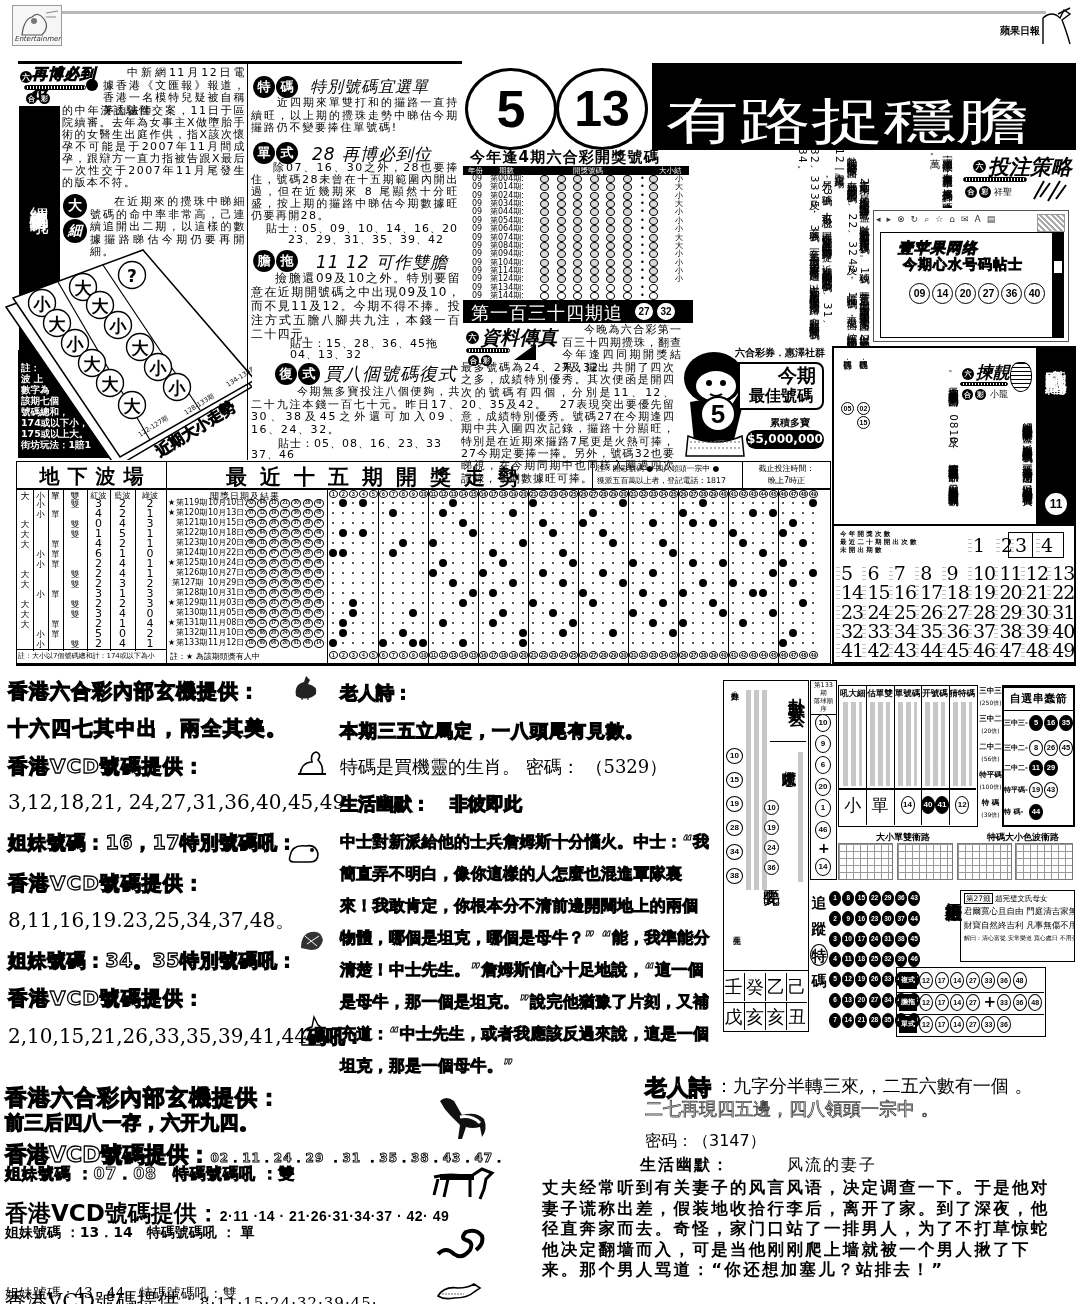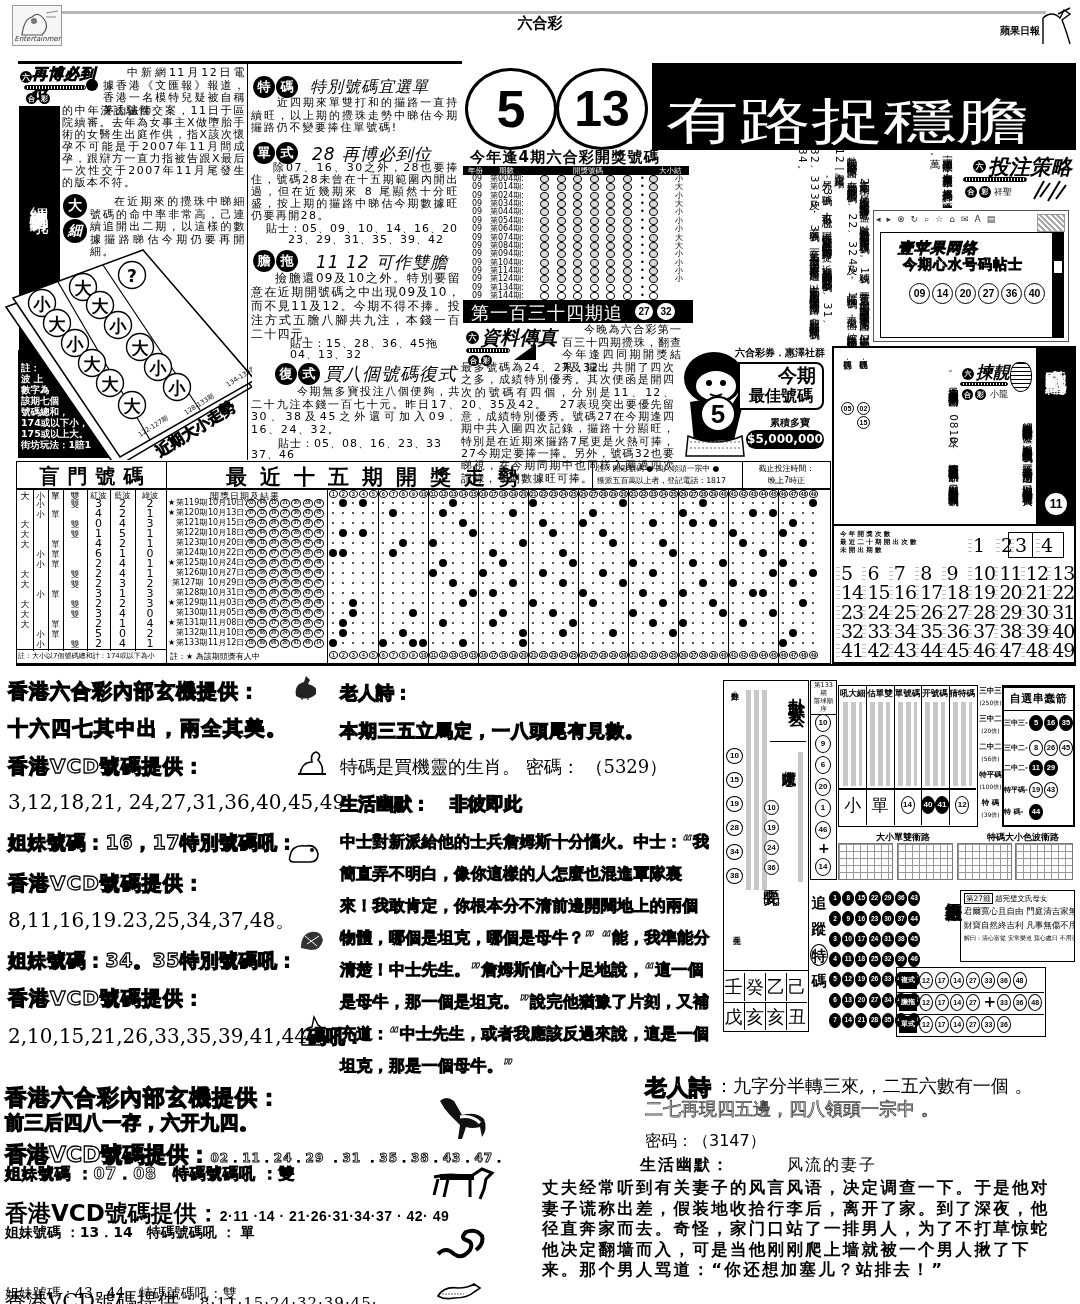--- a/index.html
+++ b/index.html
@@ -29,21 +29,20 @@
 <div class="abs" style="left:0;top:0;width:1080px;height:50px">
   <div class="abs" style="left:12px;top:5px;width:50px;height:41px;border:1px solid #999;background:#f6f6f6;overflow:hidden">
     <svg width="48" height="32" style="position:absolute;left:1px;top:1px">
         <path d="M8 28 Q10 12 18 10 Q24 4 30 12 Q36 20 28 28 Z" fill="none" stroke="#555" stroke-width="1.2"></path>
         <circle cx="20" cy="14" r="3" fill="#777"></circle>
         <path d="M32 6 L44 4 M32 10 L42 10" stroke="#888"></path>
       </svg>
     <span style="position:absolute;left:2px;bottom:2px;font-size:7px;font-style:italic;color:#333">Entertainment</span>
   </div>
   <div class="abs" style="left:62px;top:11px;width:984px;height:3px;background:#b8b8b8"></div>
-  <div class="abs" style="left:0;top:14px;width:1080px;text-align:center;font-size:15px;font-weight:bold">六合彩</div>
   <div class="abs" style="left:1000px;top:24px;font-size:10px;font-weight:bold">蘋果日報</div>
   <svg class="abs" style="left:1040px;top:6px" width="34" height="40">
       <path d="M3 38 L3 12 M3 12 Q12 4 20 12 L24 4 L30 8 L22 14 Q26 24 30 38" fill="none" stroke="#000" stroke-width="1.4"></path>
       <path d="M18 8 L30 2" stroke="#000" stroke-width="1.4"></path>
     </svg>
 </div>
 
 <div class="abs" style="left:18px;top:61px;width:444px;height:3px;background:#000"></div>
 
 <div class="abs" style="left:20px;top:65px;width:80px;height:40px">
@@ -467,21 +466,21 @@
 
 <div class="abs vert" style="left:962px;top:403px;width:72px;height:116px;font-size:10.5px;line-height:12px;letter-spacing:.6px;overflow:hidden">　細號碼在近期來的攪珠攞路中睇十分旺盛，以近期走勢分析今期要輪到吼號碼二。號碼二曾在一百二十八期開出過，但以近期細號碼走勢中睇估再次上名機會大</div>
 <div class="abs vert" style="left:910px;top:368px;width:50px;height:142px;font-size:10.5px;line-height:12.3px;letter-spacing:.6px;overflow:hidden">。在近二期來的攪珠中細號碼分別開出03、08及10，攞路中明顯可見唯差號碼二的缺席，但以二期來的走勢中睇估今期攞路旺要輪到開號碼二。</div>
 <div class="abs vert" style="left:857px;top:354px;width:13px;height:50px;font-size:8.5px">旺門號碼：</div>
 <div class="ball" style="left:857px;top:402px;width:13px;height:13px;font-size:7px">02</div>
 <div class="ball" style="left:857px;top:416px;width:13px;height:13px;font-size:7px">15</div>
 <div class="abs vert" style="left:841px;top:354px;width:13px;height:50px;font-size:8.5px">盲門號碼：</div>
 <div class="ball" style="left:841px;top:402px;width:13px;height:13px;font-size:7px">05</div>
 
 <div class="abs" style="left:16px;top:461px;width:151px;height:203px;border:1.5px solid #000"></div>
-<div class="abs b" style="left:16px;top:463px;width:151px;text-align:center;font-size:20px;letter-spacing:8px;padding-left:8px">盲門號碼</div>
+<div class="abs b" style="left:16px;top:463px;width:151px;text-align:center;font-size:20px;letter-spacing:8px;padding-left:8px">地下波場</div>
 <div class="abs" style="left:16px;top:488px;width:151px;height:1.5px;background:#000"></div>
 <div id="stats-table" class="abs" style="left:16px;top:489px;width:151px;height:162px">
     <div style="position: absolute; left: 17px; top: 0px; width: 1px; height: 162px; background: rgb(0, 0, 0);"></div>
     <div style="position: absolute; left: 32px; top: 0px; width: 1px; height: 162px; background: rgb(0, 0, 0);"></div>
     <div style="position: absolute; left: 47px; top: 0px; width: 1px; height: 162px; background: rgb(0, 0, 0);"></div>
     <div style="position: absolute; left: 71px; top: 0px; width: 1px; height: 162px; background: rgb(0, 0, 0);"></div>
     <div style="position: absolute; left: 94px; top: 0px; width: 1px; height: 162px; background: rgb(0, 0, 0);"></div>
     <div style="position: absolute; left: 119px; top: 0px; width: 1px; height: 162px; background: rgb(0, 0, 0);"></div>
     <div style="position: absolute; left: 1px; top: 1px; width: 16px; text-align: center; font-size: 9px;">大</div>
     <div style="position: absolute; left: 17px; top: 1px; width: 15px; text-align: center; font-size: 9px;">小</div>

